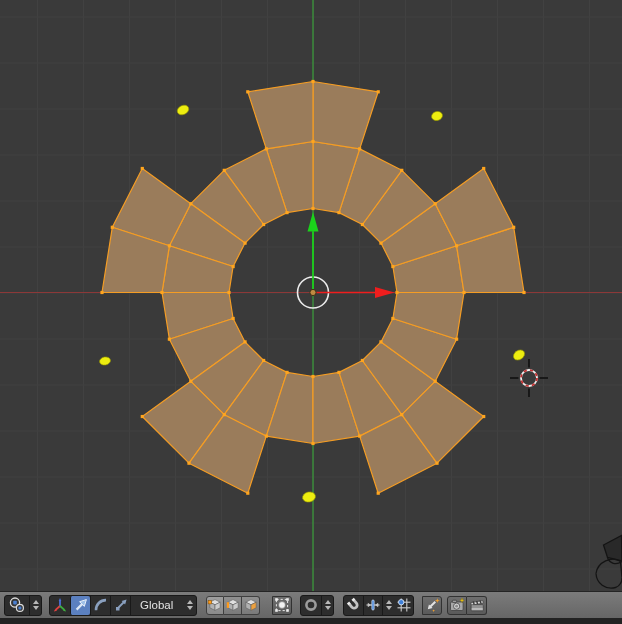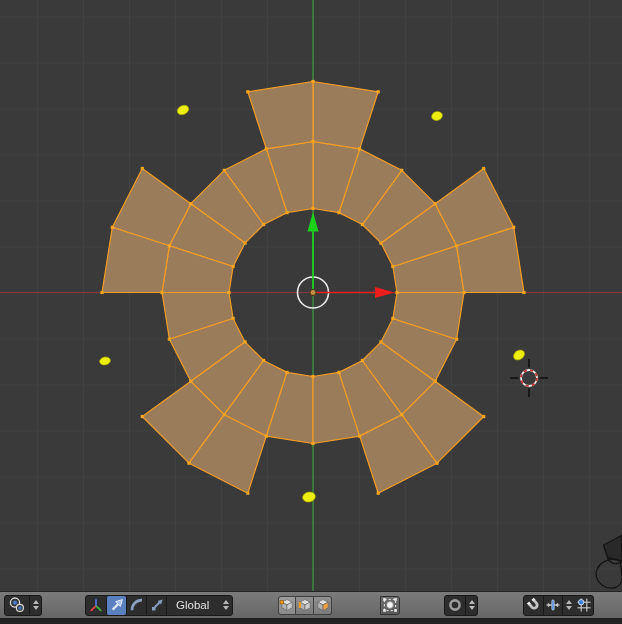--- a/index.html
+++ b/index.html
@@ -3,21 +3,21 @@
 <meta charset="utf-8">
 <style>
   html,body{margin:0;padding:0;background:#222;}
   #app{position:relative;width:622px;height:624px;overflow:hidden;
        font-family:"Liberation Sans",sans-serif;}
   #viewport{position:absolute;left:0;top:0;width:622px;height:591px;}
   #viewport svg{display:block;}
   #header{position:absolute;left:0;top:591px;width:622px;height:27px;
           background:linear-gradient(#7b7b7b,#666666);
           border-top:1px solid #242424;box-sizing:border-box;
-          display:flex;align-items:center;gap:36px;}
+          display:flex;align-items:center;}
   #footer{position:absolute;left:0;top:618px;width:622px;height:6px;}
   .tb-group{display:flex;height:19px;border-radius:3px;flex:0 0 auto;}
   .tb-group.dark{background:#2d2d2d;border:1px solid #191919;}
   .tb-group.dark .tb-btn + .tb-btn,
   .tb-group.dark .tb-stepper,
   .tb-group.dark .tb-dropdown{border-left:1px solid #191919;}
   .tb-group.light .tb-btn{background:linear-gradient(#909090,#7a7a7a);
       border:1px solid #3f3f3f;border-left-width:0;}
   .tb-group.light .tb-btn:first-child{border-left-width:1px;border-radius:3px 0 0 3px;}
   .tb-group.light .tb-btn:last-child{border-radius:0 3px 3px 0;}

